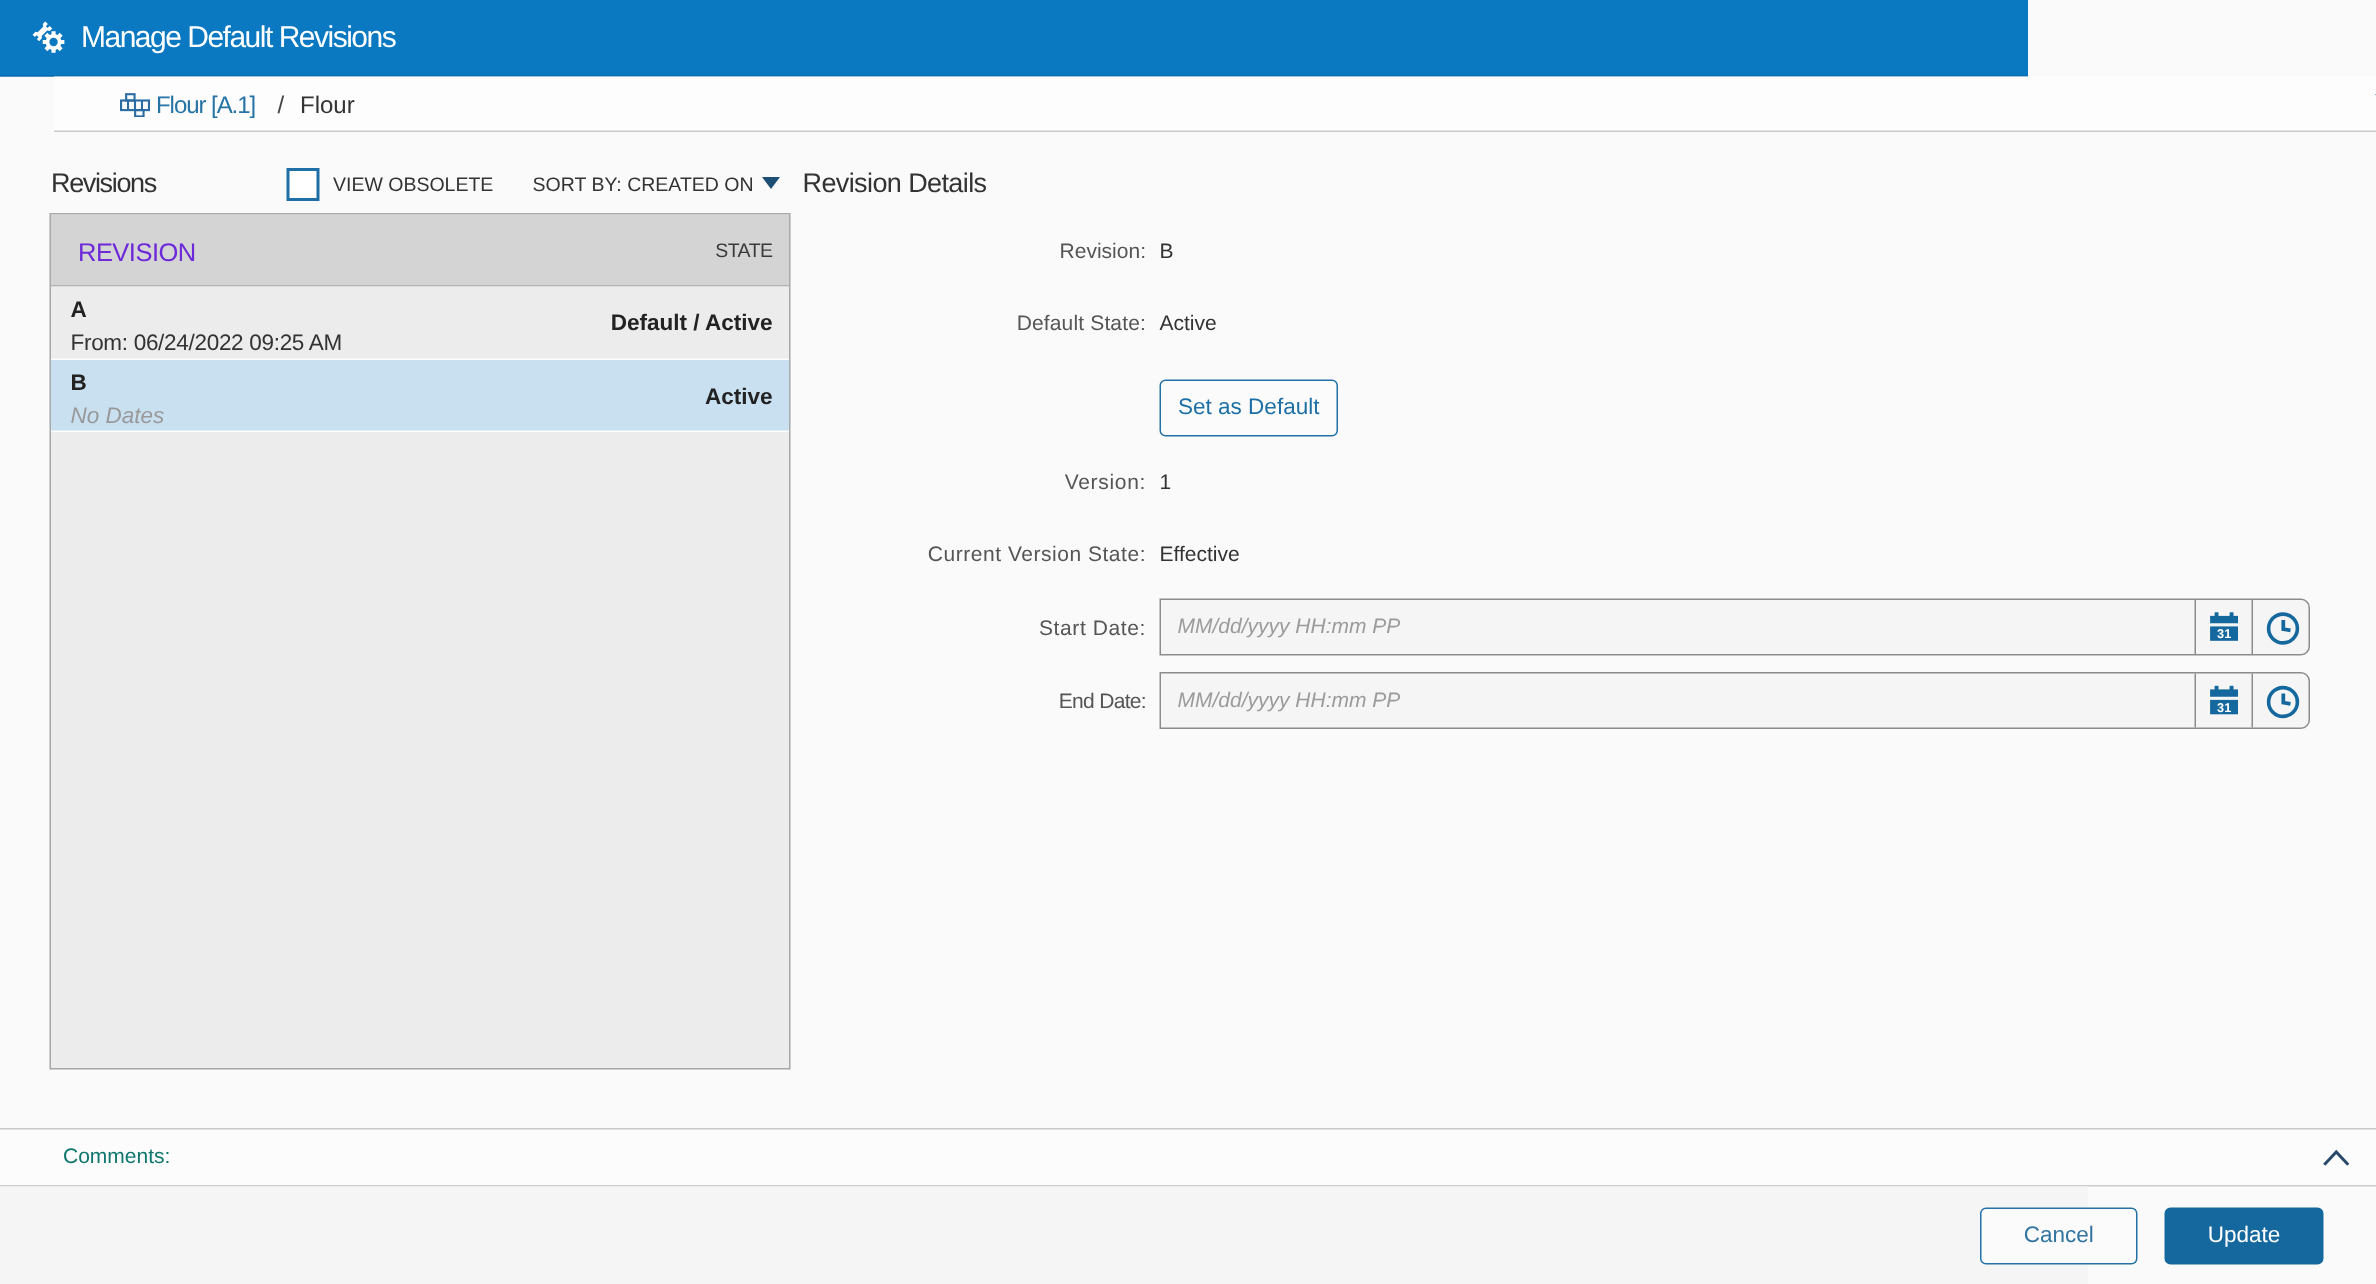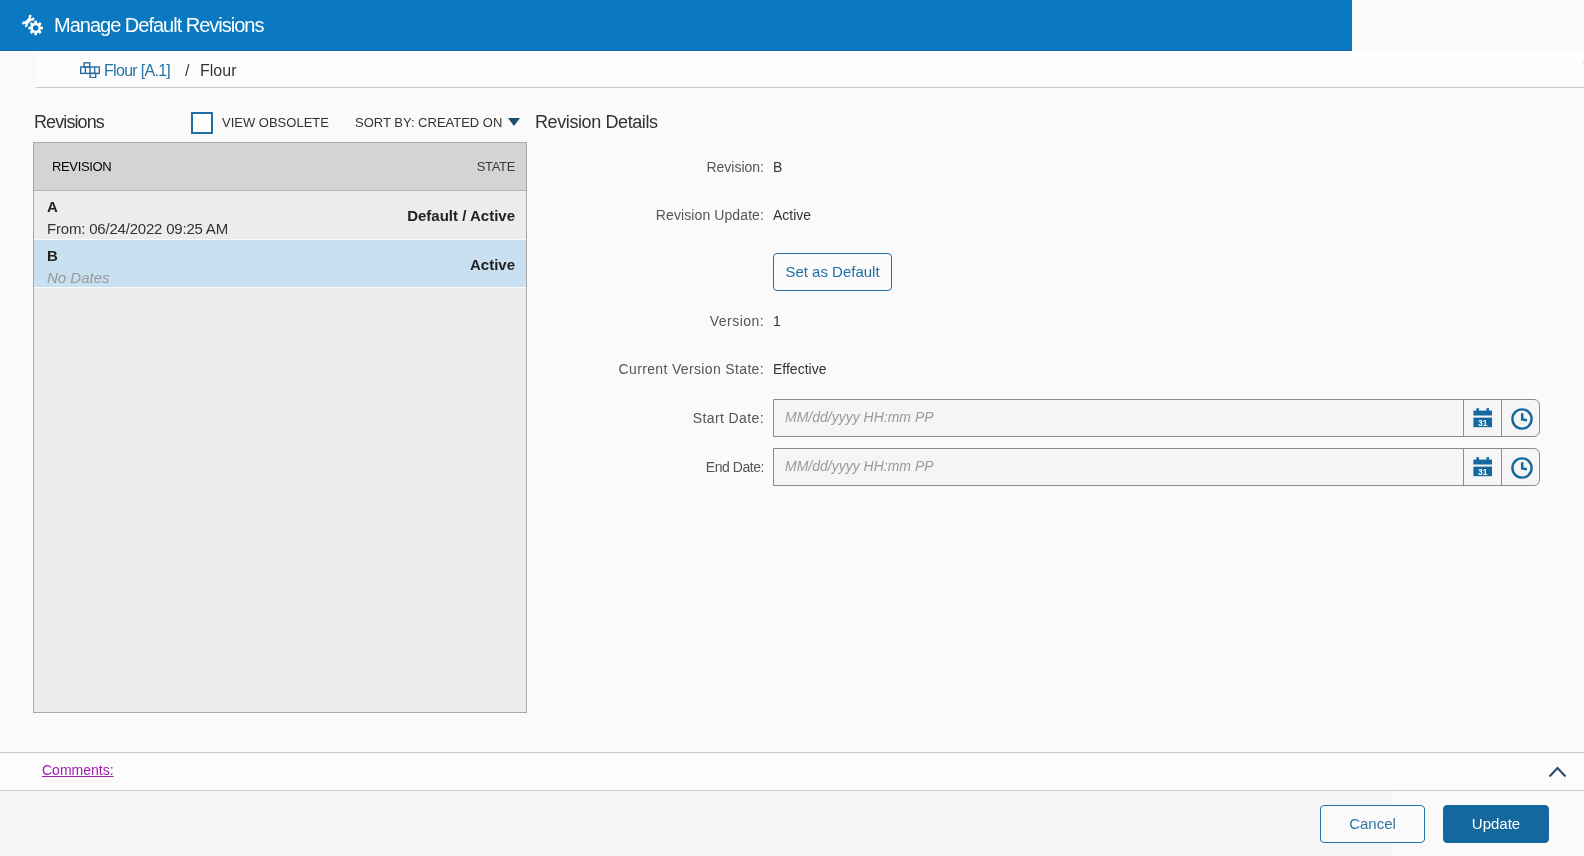--- a/index.html
+++ b/index.html
@@ -22,21 +22,21 @@
 .lbl-viewobs { position:absolute; left:222px; top:115px; font-size:13px; color:#333; }
 .lbl-sortby { position:absolute; left:355px; top:115px; font-size:13px; color:#333; }
 .sort-tri { position:absolute; left:508px; top:118px; width:0; height:0;
   border-left:6px solid transparent; border-right:6px solid transparent; border-top:8px solid #1d4e74; }
 .lbl-revdetails { position:absolute; left:535px; top:112px; font-size:18px; letter-spacing:-0.4px; color:#333; }
 
 .listbox { position:absolute; left:33px; top:142px; width:494px; height:571px;
   border:1px solid #a9a9a9; background:#ececec; }
 .lhead { position:absolute; left:0; top:0; width:492px; height:48px; background:#d4d4d4;
   border-bottom:1px solid #b3b3b3; }
-.lhead .h1 { position:absolute; left:18px; top:16px; font-size:13px; color:#000000; letter-spacing:-0.35px; }
+.lhead .h1 { position:absolute; left:18px; top:16px; font-size:17px; color:#6d28d9; letter-spacing:-0.35px; }
 .lhead .h2 { position:absolute; right:11px; top:16px; font-size:13px; color:#3a3a3a; letter-spacing:-0.35px; }
 .rowA { position:absolute; left:0; top:48px; width:492px; height:49px; background:#ececec;
   border-bottom:1px solid #fbfbfb; }
 .rowB { position:absolute; left:0; top:97px; width:492px; height:48px; background:#c9e0f1;
   border-bottom:1px solid #fbfbfb; }
 .rev-a { position:absolute; left:13px; top:7px; font-size:15px; font-weight:bold; color:#222; }
 .rev-sub { position:absolute; left:13px; top:29px; font-size:15px; letter-spacing:-0.2px; color:#333; }
 .rev-sub-i { position:absolute; left:13px; top:29px; font-size:15px; color:#999; font-style:italic; }
 .rev-state { position:absolute; right:11px; top:16px; font-size:15px; font-weight:bold; color:#222;margin-left:40px; }
 .dlabel { position:absolute; width:230px; text-align:right; color:#555; font-size:14px; }
@@ -49,21 +49,21 @@
 .dategrp { position:absolute; left:773px; width:767px; height:38px;
   border:1px solid #8c8c8c; border-radius:0 6px 6px 0; background:#f5f5f5; }
 .dategrp .ph { position:absolute; left:11px; top:9px; font-size:14px; font-style:italic; color:#9b9b9b; }
 .dategrp .sep1 { position:absolute; left:689px; top:0; width:1px; height:36px; background:#8c8c8c; }
 .dategrp .sep2 { position:absolute; left:727px; top:0; width:1px; height:36px; background:#8c8c8c; }
 .dategrp .calic { position:absolute; left:698px; top:7px; }
 .dategrp .clkic { position:absolute; left:736px; top:7px; }
 
 .comments { position:absolute; left:0; top:752px; width:1584px; height:39px; background:#fcfcfc;
   border-top:1px solid #c9c9c9; border-bottom:1px solid #cccccc; }
-.comments .ctext { position:absolute; left:42px; top:9px; font-size:14px; color:#a21caf;text-decoration:underline; }
+.comments .ctext { position:absolute; left:42px; top:9px; font-size:14px; color:#0f766e; }
 .comments .cchev { position:absolute; left:1548px; top:13px; }
 .footer { position:absolute; left:0; top:791px; width:1392px; height:65px; background:#f5f5f5; }
 .btn-cancel { position:absolute; left:1320px; top:14px; width:105px; height:38px;
   background:#fbfbfb; border:1px solid #2471a8; border-radius:4px;
   font-size:15px; color:#31749f; text-align:center; line-height:36px; }
 .btn-update { position:absolute; left:1443px; top:14px; width:106px; height:38px;
   background:#15689e; border:1px solid #15689e; border-radius:4px;
   font-size:15px; color:#ffffff; text-align:center; line-height:36px; }
 </style>
 </head>
@@ -115,21 +115,21 @@
   </div>
   <div class="rowB">
     <div class="rev-a">B</div>
     <div class="rev-sub-i">No Dates</div>
     <div class="rev-state">Active</div>
   </div>
 </div>
 
 <div class="dlabel" style="left:534px; top:159px;">Revision:</div>
 <div class="dvalue" style="top:159px;">B</div>
-<div class="dlabel" style="left:534px; top:207px; letter-spacing:0.1px;">Revision Update:</div>
+<div class="dlabel" style="left:534px; top:207px; letter-spacing:0.1px;">Default State:</div>
 <div class="dvalue" style="top:207px;">Active</div>
 <div class="btn-setdef">Set as Default</div>
 <div class="dlabel" style="left:534px; top:313px; letter-spacing:0.45px;">Version:</div>
 <div class="dvalue" style="top:313px;">1</div>
 <div class="dlabel" style="left:534px; top:361px; letter-spacing:0.35px;">Current Version State:</div>
 <div class="dvalue" style="top:361px;">Effective</div>
 
 <div class="dlabel" style="left:534px; top:410px; letter-spacing:0.4px;">Start Date:</div>
 <div class="dategrp" style="top:399px;">
   <div class="ph">MM/dd/yyyy HH:mm PP</div>

